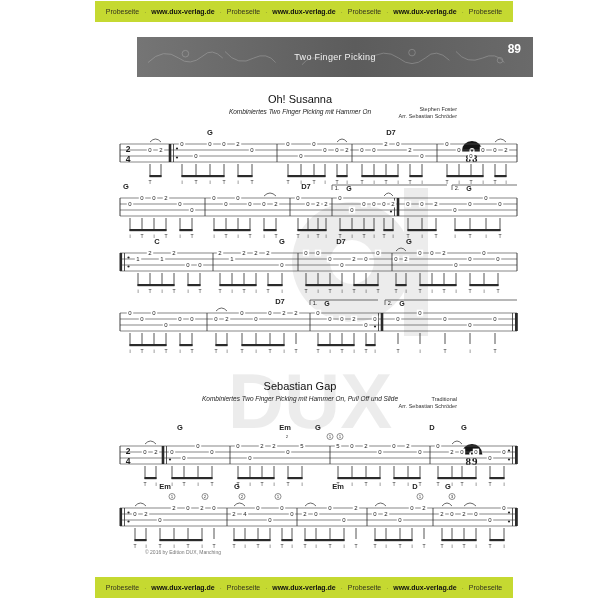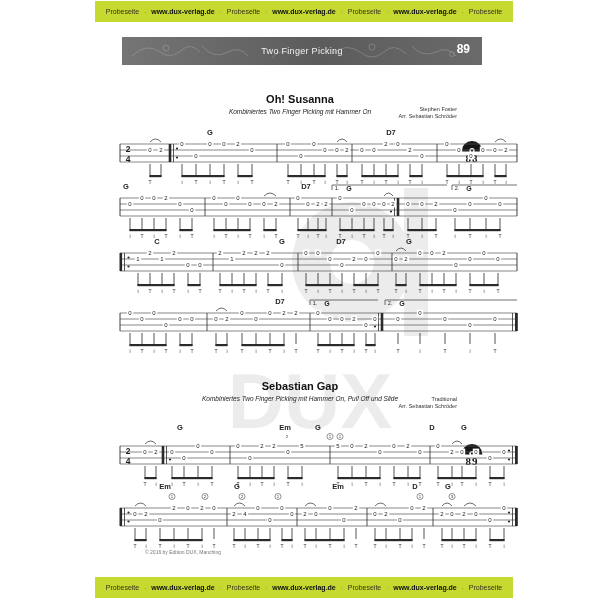--- a/index.html
+++ b/index.html
@@ -4,28 +4,28 @@
 <style>
   html,body{margin:0;padding:0;background:#fff;}
   .page{position:relative;width:600px;height:600px;background:#ffffff;overflow:hidden;
         font-family:"Liberation Sans", sans-serif;}
   .mbar{position:absolute;left:95px;width:418px;height:21px;background:#c5d931;
         display:flex;align-items:center;justify-content:center;font-size:7px;color:#33331f;}
   .mbar.top{top:1px;} .mbar.bottom{top:577px;}
   .mbar span{white-space:pre;}
   .mbar .url{font-weight:bold;color:#111;}
   .mbar .sep{margin:0 5px;color:#55552f;font-size:6px;}
-  .banner{position:absolute;left:122px;top:37px;width:360px;height:28px;
-          background:linear-gradient(90deg,#757575,#5c5c5c 55%,#6a6a6a);display:flex;align-items:center;}
+  .banner{position:absolute;left:137px;top:37px;width:360px;height:40px;
+          background:linear-gradient(90deg,#757575,#5c5c5c 55%,#6a6a6a);display:flex;align-items:center;padding-left:36px;}
   .banner svg.orn{position:absolute;left:0;top:0;width:100%;height:100%;}
   .banner .btitle{position:absolute;left:0;right:0;text-align:center;color:#f2f2f2;font-size:9px;letter-spacing:.3px;}
   .banner .bnum{position:absolute;right:12px;top:5px;color:#ffffff;font-size:12px;font-weight:bold;}
   .song-header{position:absolute;left:0;width:600px;text-align:center;}
   .sh1{top:93px;} .sh2{top:380px;}
-  .stitle{font-size:11px;font-weight:bold;color:#111;}
+  .stitle{font-size:11px;font-weight:normal;color:#111;}
   .ssub{font-size:6.5px;font-style:italic;color:#222;margin-top:3px;}
   .credits{position:absolute;text-align:right;right:143px;font-size:5.5px;color:#333;line-height:7px;}
   .cr1{top:106px;} .cr2{top:396px;}
   .cd{position:absolute;left:455px;width:34px;text-align:center;}
   .cd1{top:137px;} .cd2{top:440px;}
   .cd svg{width:26px;height:16px;display:block;margin:0 auto;}
   .track{font-family:"Liberation Serif", serif;font-size:11px;font-weight:bold;color:#161616;
          letter-spacing:1px;margin-top:-1px;}
   .copyright{position:absolute;left:145px;top:549px;font-size:5px;color:#777;}
   #wm{position:absolute;left:0;top:0;width:600px;height:600px;}

